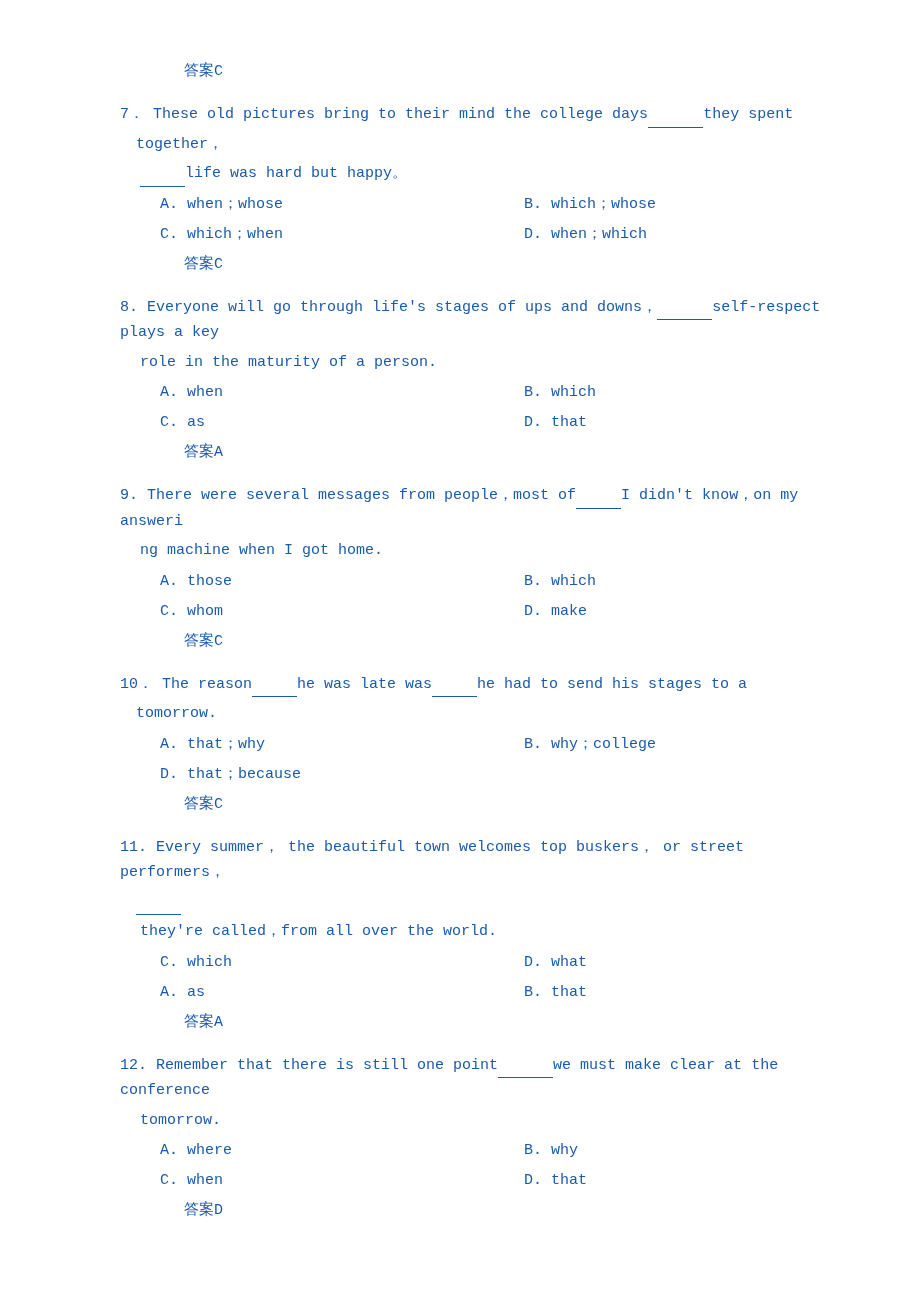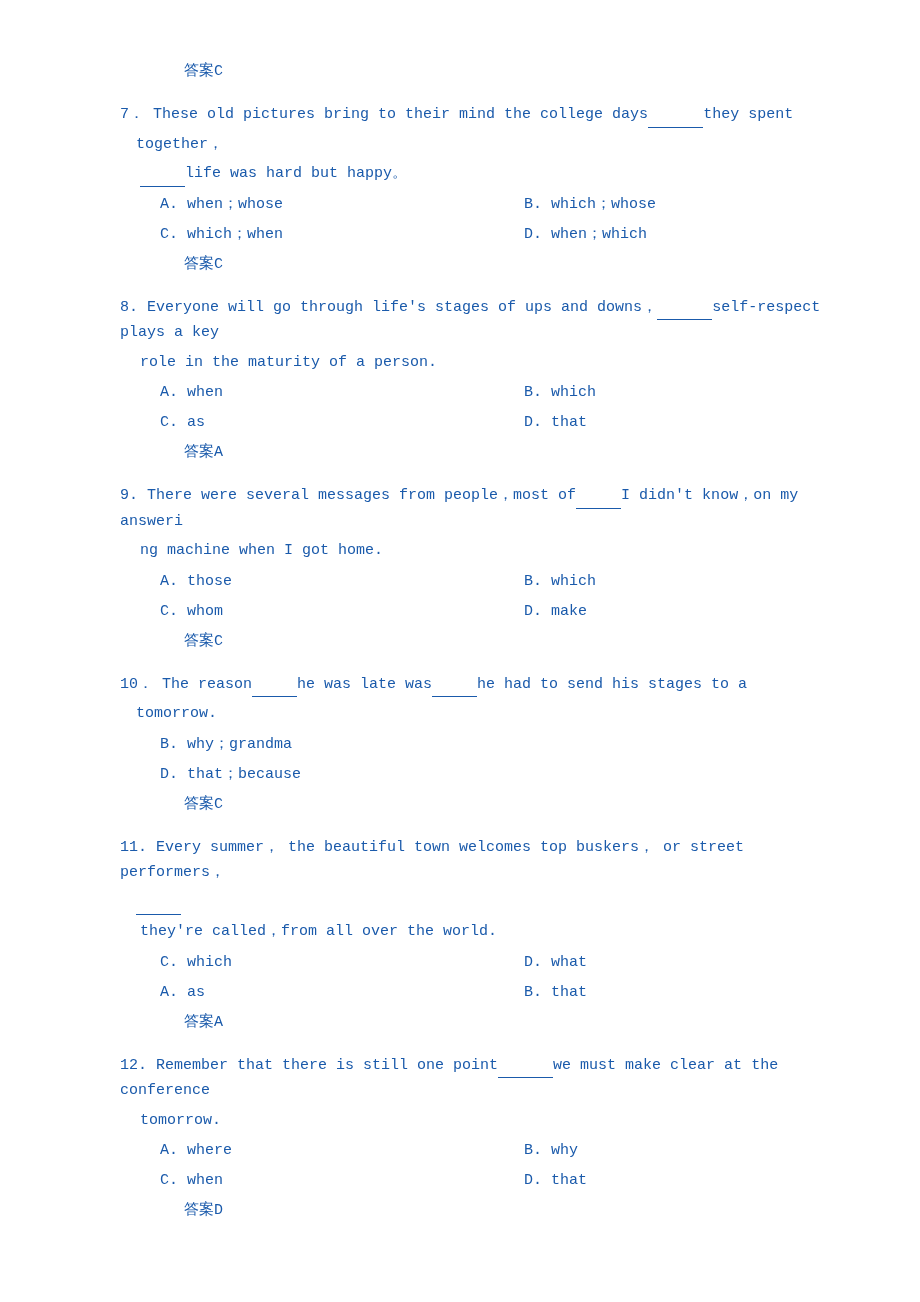--- a/index.html
+++ b/index.html
@@ -129,21 +129,22 @@
   <div class="answer-line">答案C</div>
 </div>
 
 <div class="question-block">
   <div class="question-text">
     <span>10．</span>
     <span>The reason</span><span class="blank-short"></span><span>he was late was</span><span class="blank-short"></span><span>he had to send his stages to a</span>
   </div>
   <div class="continuation">tomorrow.</div>
   <div class="options-row">
-    <div class="option-right">B. why；grandma</div>
+    <div class="option-left">A. that；why</div>
+    <div class="option-right">B. why；college</div>
   </div>
   <div class="options-row">
     <div class="option-right">D. that；because</div>
   </div>
   <div class="answer-line">答案C</div>
 </div>
 
 <div class="question-block">
   <div class="question-text">
     <span>11.</span>

